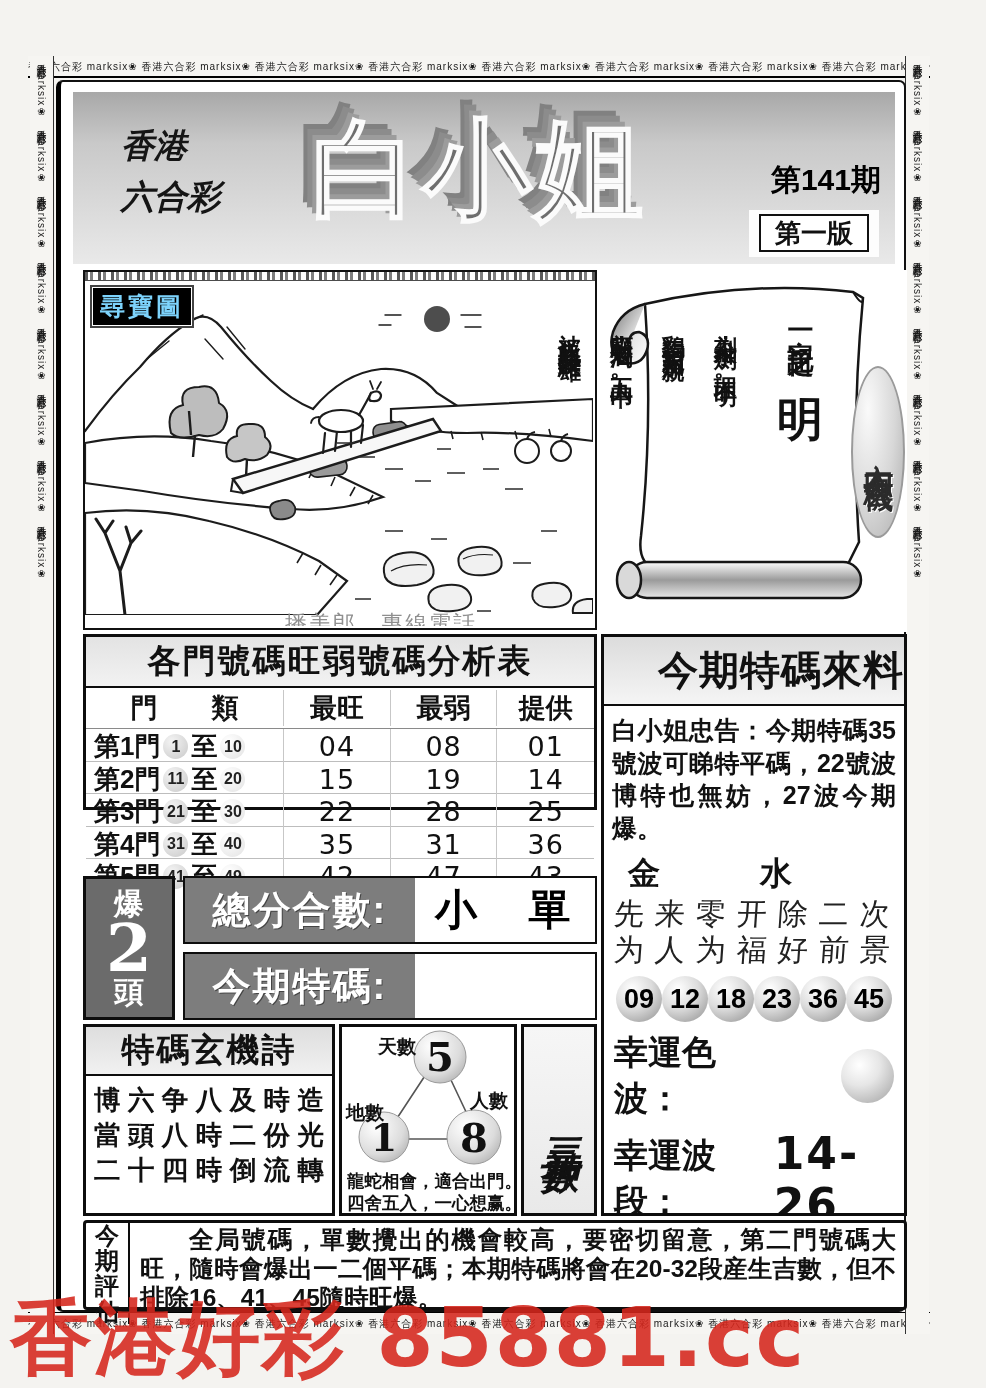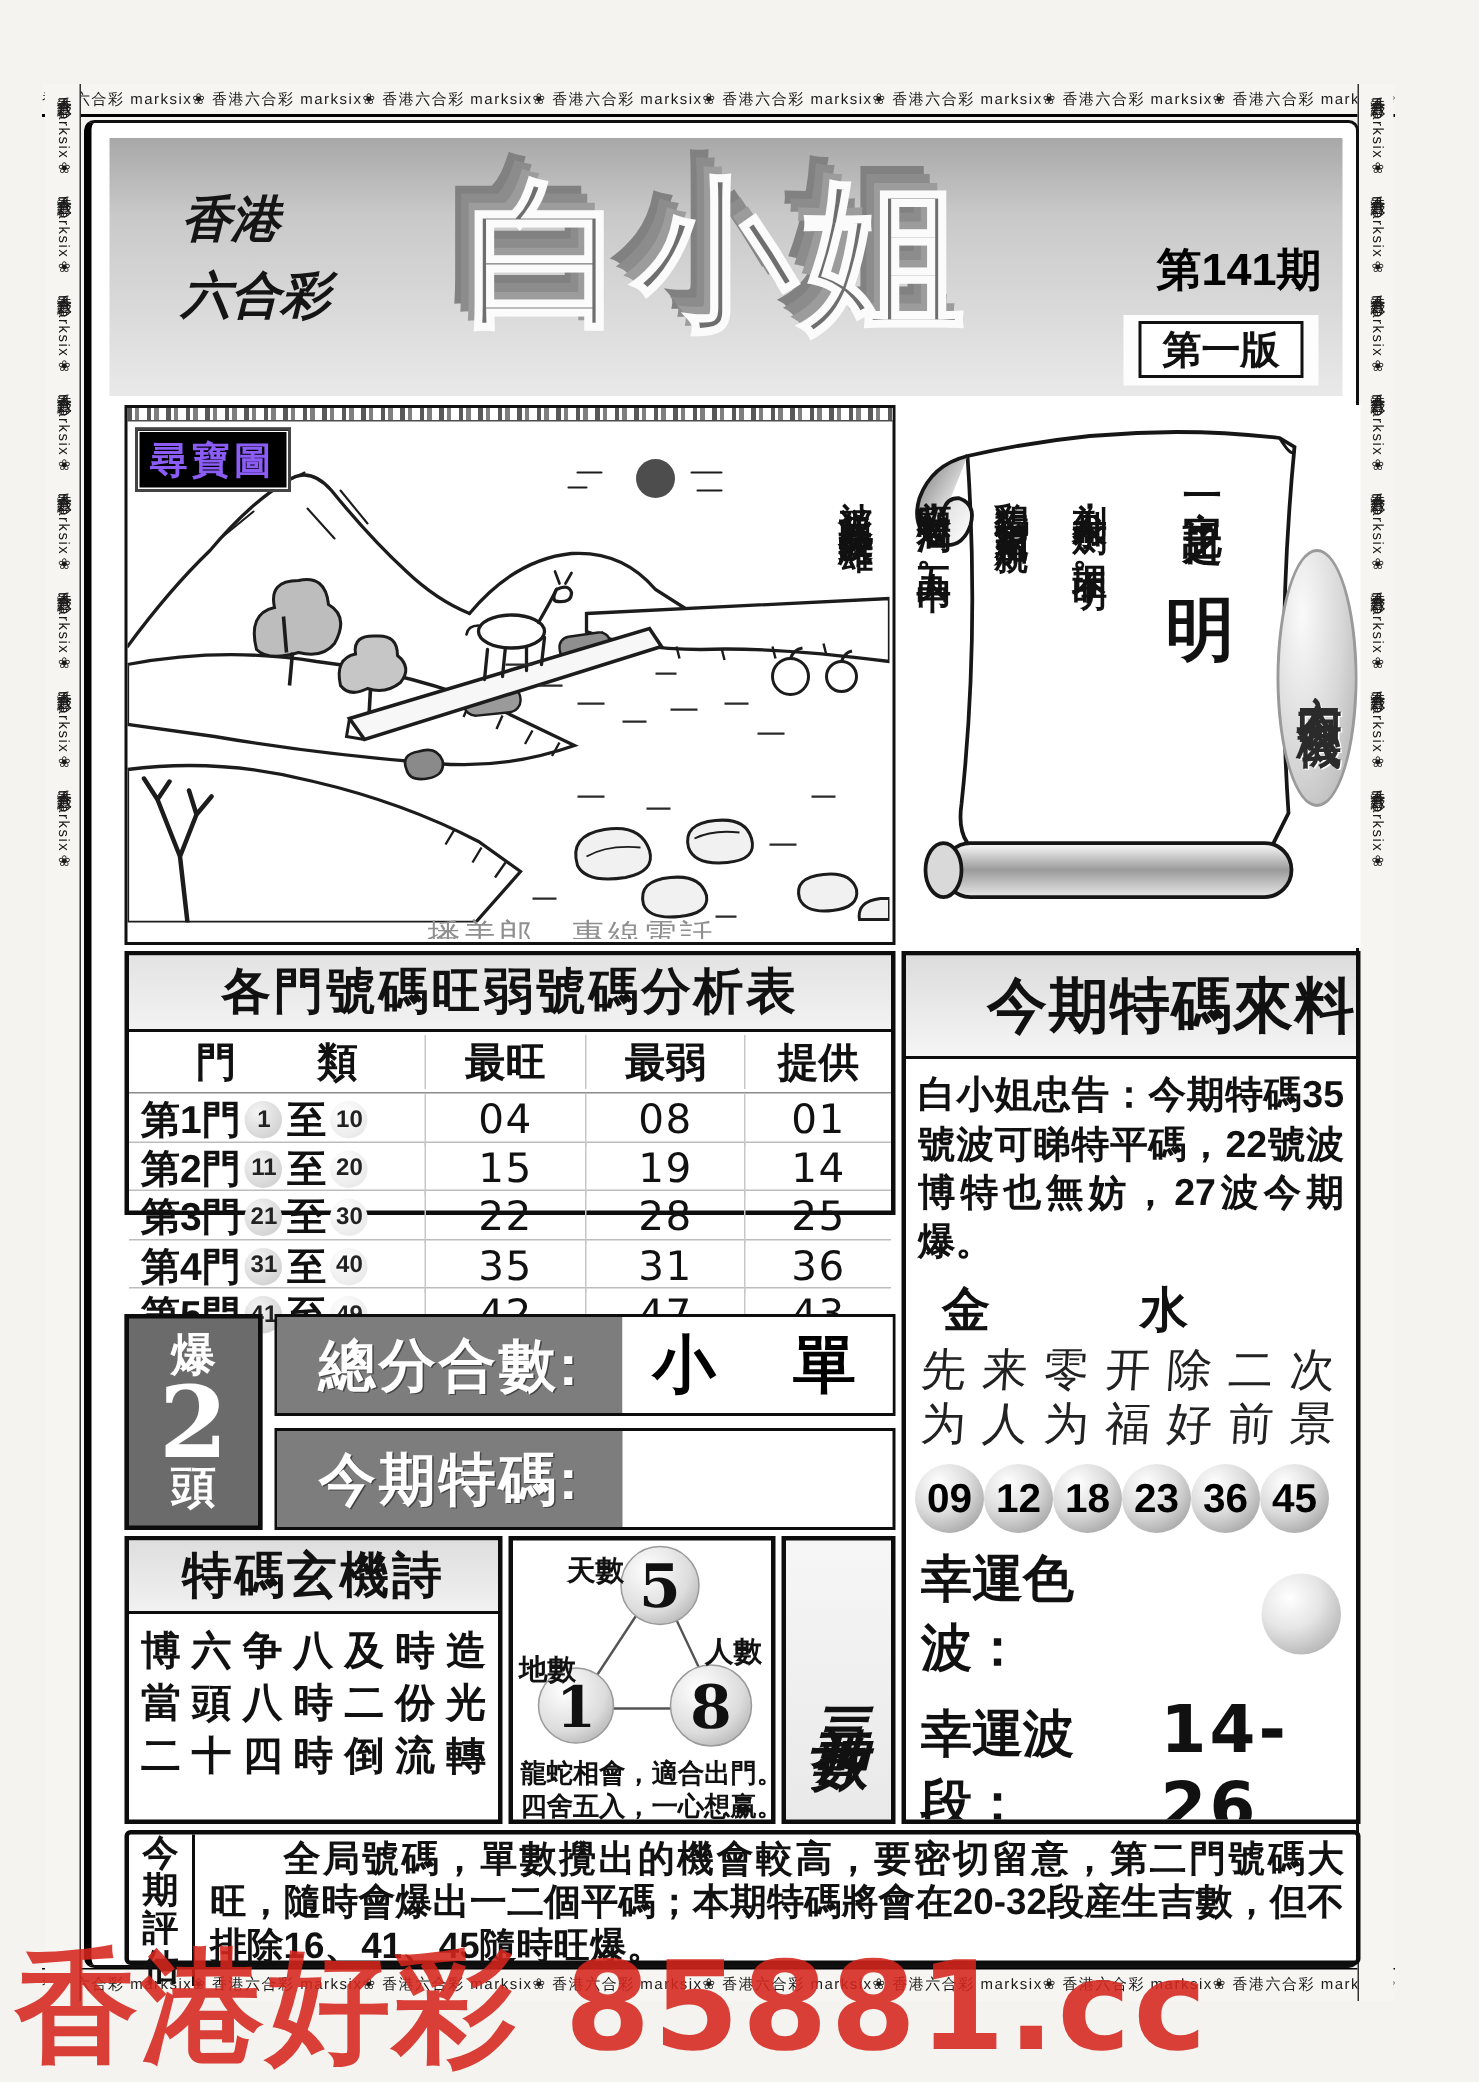--- a/index.html
+++ b/index.html
@@ -29,21 +29,21 @@
               text-shadow:-5px -6px 0 #9c9c9c,-10px -12px 0 #8c8c8c,-14px -17px 0 #818181; }
   .subtitle { position:absolute; left:586px; top:58px; font-family:"DejaVu Serif",serif; font-weight:900;
               font-size:58px; letter-spacing:4px; color:#4e4e4e; text-shadow:1px 1px 0 #fff,-1px -1px 0 #fff; }
   .issue { position:absolute; right:14px; top:68px; font-weight:900; font-size:30px; color:#000; }
   .edition-wrap { position:absolute; right:16px; top:118px; background:#fdfdfd; padding:6px 10px;text-align:right; }
   .edition { border:2px solid #111; padding:2px 14px; font-weight:900; font-size:26px; background:#fff; }
 
   
   .picture { position:absolute; left:22px; top:188px; width:514px; height:360px; border:2px solid #111; background:#fff; }
   .microband { height:9px; background:repeating-linear-gradient(90deg,#222 0 3px,#fff 3px 5px,#555 5px 8px,#fff 8px 13px); opacity:.75; border-bottom:1px solid #111; }
-  .pic-label { position:absolute; left:5px; top:13px; background:#000; color:#8b5cf6; font-weight:900; font-size:25px;
+  .pic-label { position:absolute; left:5px; top:13px; background:#000; color:#7dd3fc; font-weight:900; font-size:25px;
                padding:3px 8px; letter-spacing:3px; border:2px solid #444; box-shadow:inset 0 0 0 1px #fff; }
   .pic-caption { position:absolute; left:200px; bottom:2px; width:300px; height:15px; overflow:hidden;
                  color:#8f8f8f; font-size:22px; line-height:26px; letter-spacing:2px; }
 
   
   .scrollpanel { position:absolute; left:540px; top:188px; width:306px; height:362px; background:#fff; }
   .scroll-art { position:absolute; left:0; top:4px; }
   .scroll-text { position:absolute; left:36px; top:46px; width:210px; height:250px; writing-mode:vertical-rl;
                  font-family:"DejaVu Serif",serif; font-weight:700; color:#111; font-size:23px; line-height:2.0; }
   .scroll-text p { margin-left:6px; letter-spacing:4px; }
@@ -105,21 +105,21 @@
 
   
   .special { position:absolute; left:540px; top:552px; width:306px; height:582px; border:3px solid #0d0d0d; background:#fff; overflow:hidden; }
   .special-title { border-bottom:2px solid #0d0d0d; background:linear-gradient(180deg,#dcdcdc,#f5f5f5);
                    text-align:right; font-weight:900; font-size:40px; letter-spacing:1px; padding:6px 0; }
   .advice { padding:8px 8px 2px 8px; font-weight:900; font-size:25px; line-height:1.3; text-align:justify; }
   .wuxing { display:flex; align-items:baseline; padding:6px 10px 0 14px; font-weight:900; font-size:32px; }
   .wuxing .vals { letter-spacing:34px; margin-left:10px; }
   .handline { font-family:"DejaVu Serif",serif; font-size:30px; letter-spacing:11px; padding-left:10px;
               transform:skewX(-4deg); line-height:1.2; color:#222; }
-  .balls { display:flex; justify-content:flex-start; padding:8px 6px 2px 6px; }
+  .balls { display:flex; justify-content:center; padding:8px 6px 2px 6px; }
   .ball { width:46px; height:46px; border-radius:50%; background:radial-gradient(circle at 35% 28%,#fff 0%,#dcdcdc 45%,#8d8d8d 100%);
           display:flex; align-items:center; justify-content:center; font-weight:900; font-size:27px; color:#000; }
   .lucky { display:flex; align-items:center; padding:6px 10px 0 10px; font-weight:900; font-size:34px; }
   .color-ball { width:54px; height:54px; border-radius:50%; margin-left:60px;
                 background:radial-gradient(circle at 35% 30%,#fff 0%,#e6e6e6 40%,#9f9f9f 100%); }
   .range-val { font-weight:900; font-size:44px; letter-spacing:2px; margin-left:24px; font-family:"DejaVu Sans",sans-serif; }
 
   
   .evaluation { position:absolute; left:22px; top:1138px; width:824px; height:90px; border:3px solid #0d0d0d;
                 border-radius:4px; display:grid; grid-template-columns:44px 1fr; background:#fff; }

